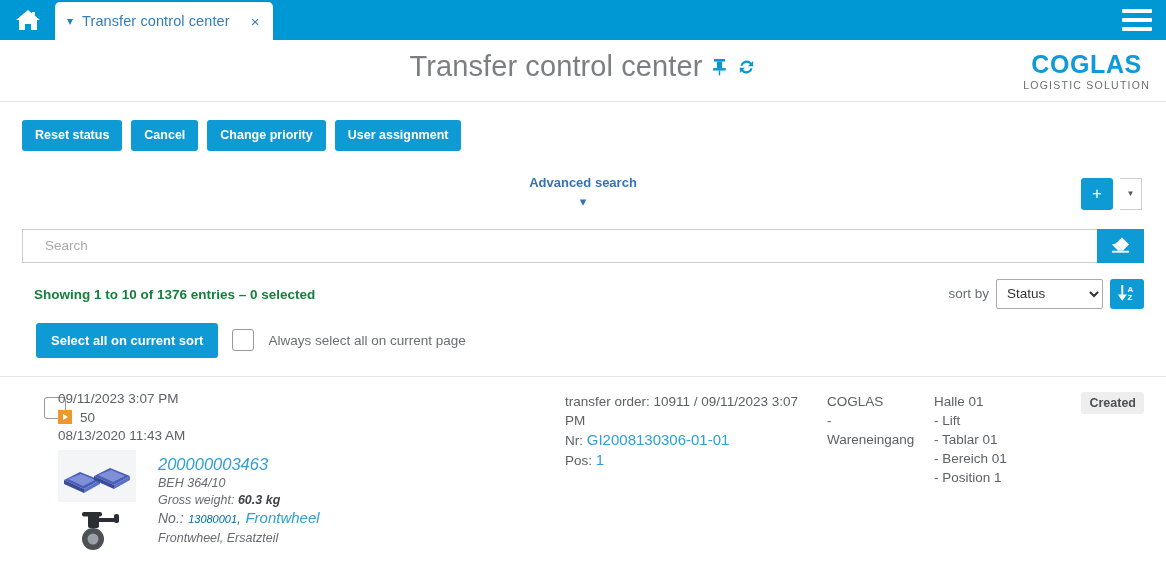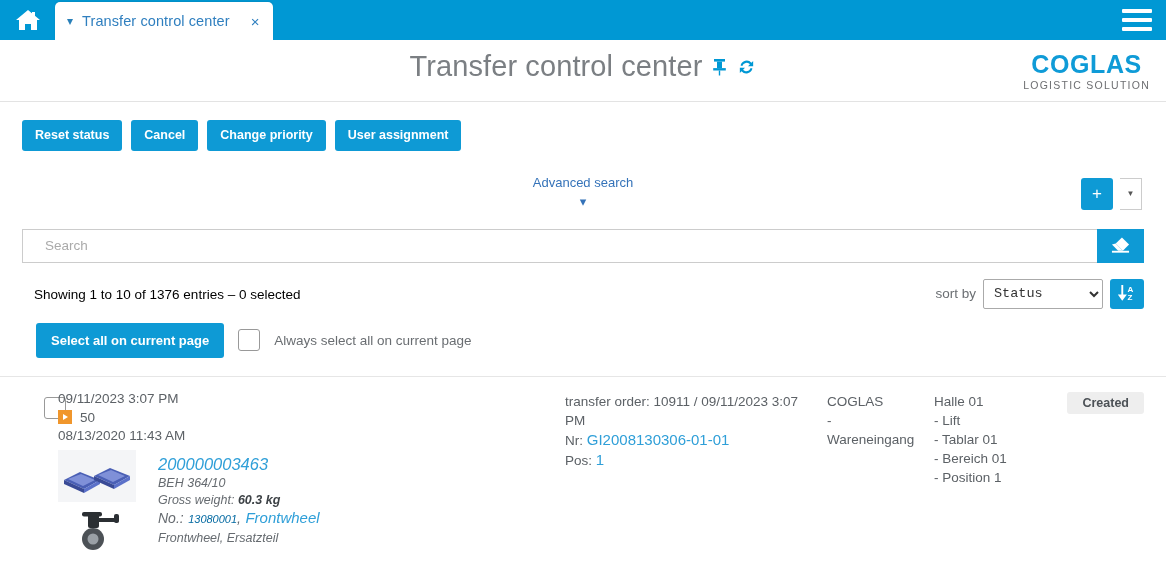--- a/index.html
+++ b/index.html
@@ -90,21 +90,21 @@
     cursor: pointer; line-height: 1;
   }
 
   
   .searchzone { position: relative; margin-top: 22px; height: 56px; }
   .adv-search {
     position: absolute; left: 0; right: 0; top: 0;
     text-align: center;
   }
   .adv-search a {
-    color: #3573b9; font-size: 13px; font-weight: normal;
+    color: #3573b9; font-size: 13px; font-weight: bold;
     text-decoration: none; cursor: pointer;
   }
   .adv-caret {
     display: block; margin-top: 3px; color: #3573b9;
     font-size: 13px; cursor: pointer;
   }
   .saved-wrap {
     position: absolute; right: 24px; top: 5px;
     display: flex; align-items: stretch;
   }
@@ -140,30 +140,30 @@
     width: 47px; background: #0e9ad5; border: none;
     display: flex; align-items: center; justify-content: center;
     cursor: pointer;
   }
 
   
   .inforow {
     margin: 16px 22px 0 12px; position: relative; height: 32px;
   }
   .showing {
-    font-size: 13.5px; color: #000000; padding-left: 22px; line-height: 32px;
+    font-size: 13.5px; color: #15803d; padding-left: 22px; line-height: 32px; font-weight: bold;
   }
   .sortwrap {
     position: absolute; right: 0; top: 0;
     display: flex; align-items: center; gap: 7px;
   }
   .sortlabel { font-size: 13.5px; color: #6a6e72; }
   .sortselect {
-    width: 120px; height: 30px; border: 1px solid #aaa; border-radius: 2px;
-    background: #fff; font-family: Liberation Mono, monospace;
+    width: 107px; height: 30px; border: 1px solid #aaa; border-radius: 2px;
+    background: #fff; font-family: Liberation Sans, sans-serif;
     font-size: 13.5px; color: #333; padding-left: 6px; cursor: pointer;
   }
   .sortbtn {
     width: 34px; height: 30px; background: #0e9ad5; border: none;
     border-radius: 3px; cursor: pointer;
     display: flex; align-items: center; justify-content: center;
   }
 
   
   .selectrow {
@@ -225,21 +225,21 @@
   .item-desc { font-size: 12.5px; color: #666b70; line-height: 18px; margin-top: 2px; }
 
   .ol { font-size: 13.5px; color: #5c6166; line-height: 19px; }
   .ol-key { color: #5c6166; }
   .ol-link { color: #2f9fd8; font-size: 15px; cursor: pointer; }
   .ol-num { color: #2f9fd8; font-size: 15px; cursor: pointer; }
   .cl { font-size: 13.5px; color: #5c6166; line-height: 19px; }
   .loc { font-size: 13.5px; color: #5c6166; line-height: 19px; }
   .status-badge {
     display: inline-block; background: #eeeeee; color: #4c5156;
-    font-size: 12.5px; font-weight: bold; padding: 4px 15px; border-radius: 3px;
+    font-size: 12.5px; font-weight: bold; padding: 4px 8px; border-radius: 3px;
   }
 </style>
 </head>
 <body>
 
 <div class="topbar">
   <div class="home-btn">
     <span class="home-icon">
       <svg width="26" height="24" viewBox="0 0 26 24">
         <path d="M13 2 L1 12 L4 12 L4 22 L10 22 L10 16 L16 16 L16 22 L22 22 L22 12 L25 12 Z" fill="#fff"></path>
@@ -327,21 +327,21 @@
           <path d="M4.5 2 L4.5 15 M4.5 17 L1.6 13 L7.4 13 Z" stroke="#fff" stroke-width="2" fill="#fff"></path>
           <text x="10" y="9" font-size="8.5" font-family="Liberation Sans, sans-serif" font-weight="bold" fill="#fff">A</text>
           <text x="10" y="18" font-size="8.5" font-family="Liberation Sans, sans-serif" font-weight="bold" fill="#fff">Z</text>
         </svg>
       </span>
     </button>
   </div>
 </div>
 
 <div class="selectrow">
-  <button class="selectall-btn">Select all on current page</button>
+  <button class="selectall-btn">Select all on current sort</button>
   <span class="chk"></span>
   <span class="chk-label">Always select all on current page</span>
 </div>
 
 <hr class="divider">
 
 <div class="result">
 
   <div class="col-chk">
     <span class="chk"></span>

